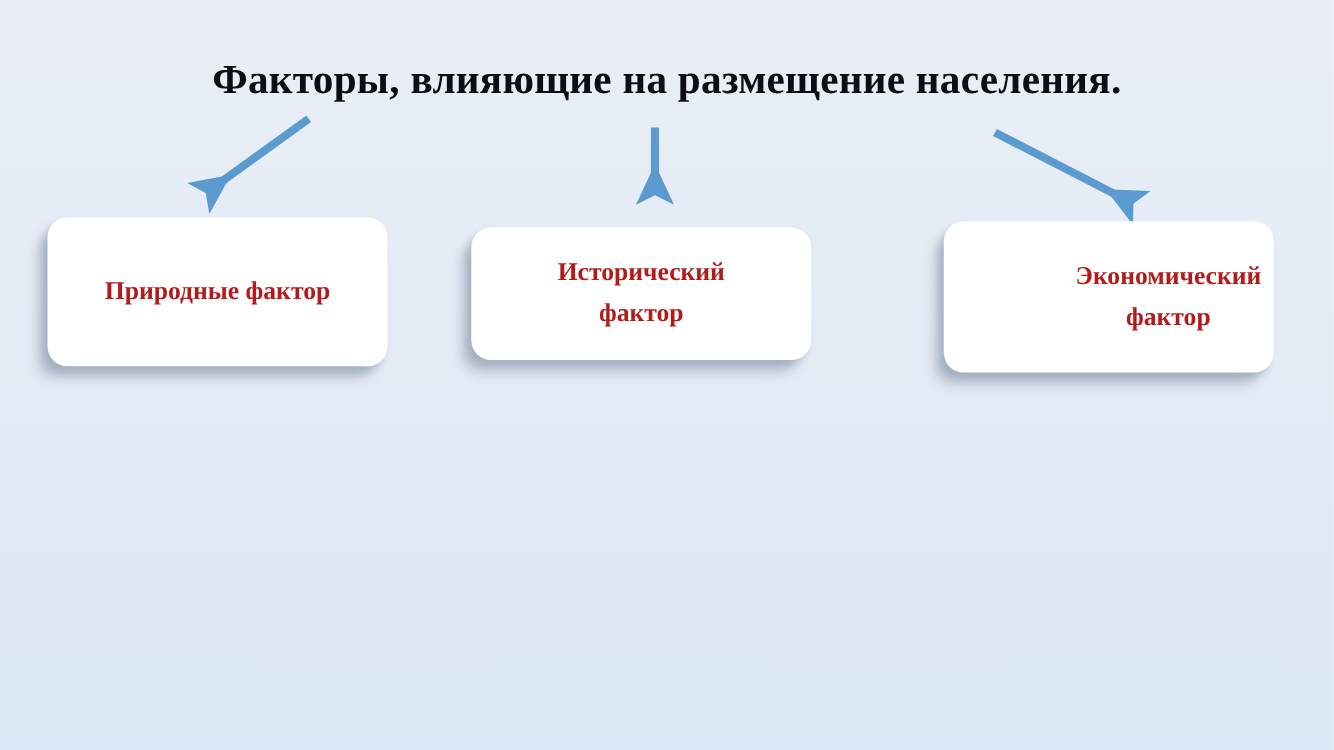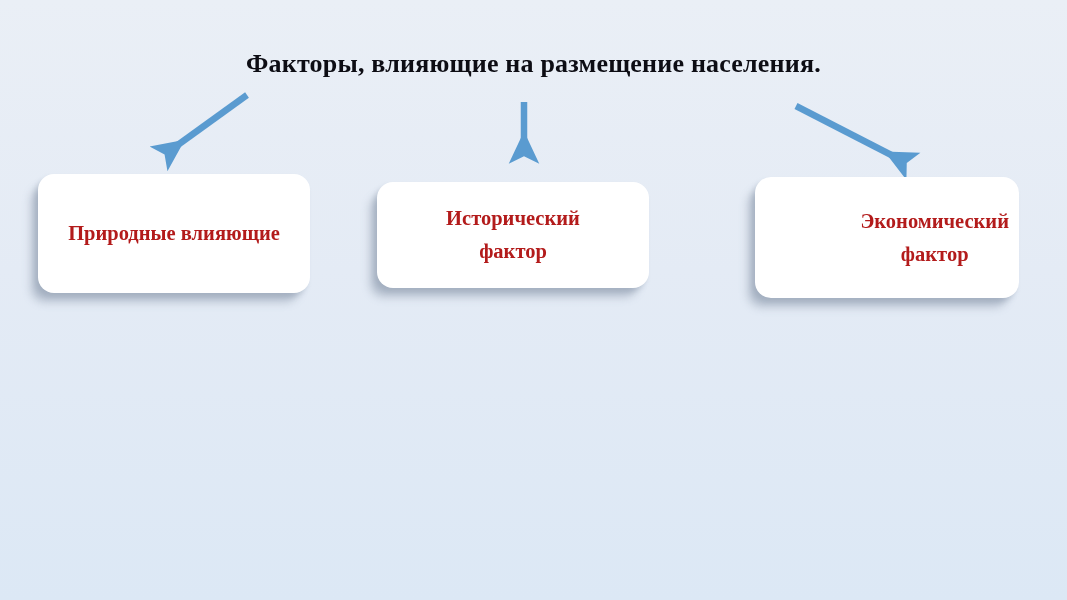--- a/index.html
+++ b/index.html
@@ -23,21 +23,21 @@
 
   
   .slide-title {
     position: absolute;
     left: 0;
     top: 44px;
     width: 1067px;
     text-align: center;
     font-family: "Liberation Serif", "DejaVu Serif", serif;
     font-weight: bold;
-    font-size: 26px;
+    font-size: 33px;
     line-height: 40px;
     letter-spacing: 0.2px;
     color: #0d0d14;
     white-space: nowrap;
   }
 
   
   .arrows {
     position: absolute;
     left: 0;
@@ -95,21 +95,21 @@
     </defs>
 
     <line x1="247" y1="95" x2="168" y2="152" stroke="#5a9bd0" stroke-width="6.5" stroke-linecap="butt" marker-end="url(#ah-left)"></line>
 
     <line x1="524" y1="102" x2="524" y2="152" stroke="#5a9bd0" stroke-width="6.5" stroke-linecap="butt" marker-end="url(#ah-mid)"></line>
 
     <line x1="796" y1="106" x2="903" y2="161" stroke="#5a9bd0" stroke-width="6.5" stroke-linecap="butt" marker-end="url(#ah-right)"></line>
   </svg>
 
   <div class="box" id="box-1">
-    <span class="box-label">Природные влияющие</span>
+    <span class="box-label">Природные фактор</span>
   </div>
 
   <div class="box" id="box-2">
     <span class="box-label">Исторический
 фактор</span>
   </div>
 
   <div class="box" id="box-3">
     <span class="box-label">Экономический
 фактор</span>

